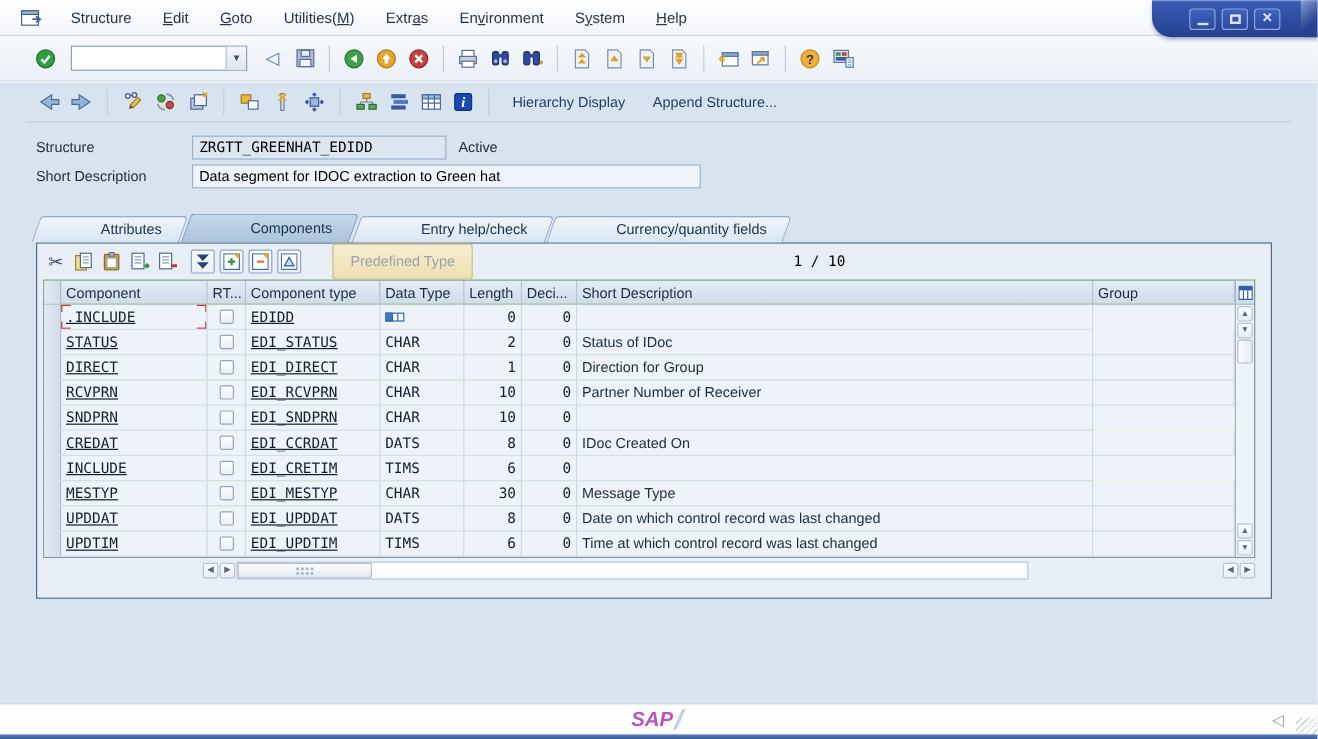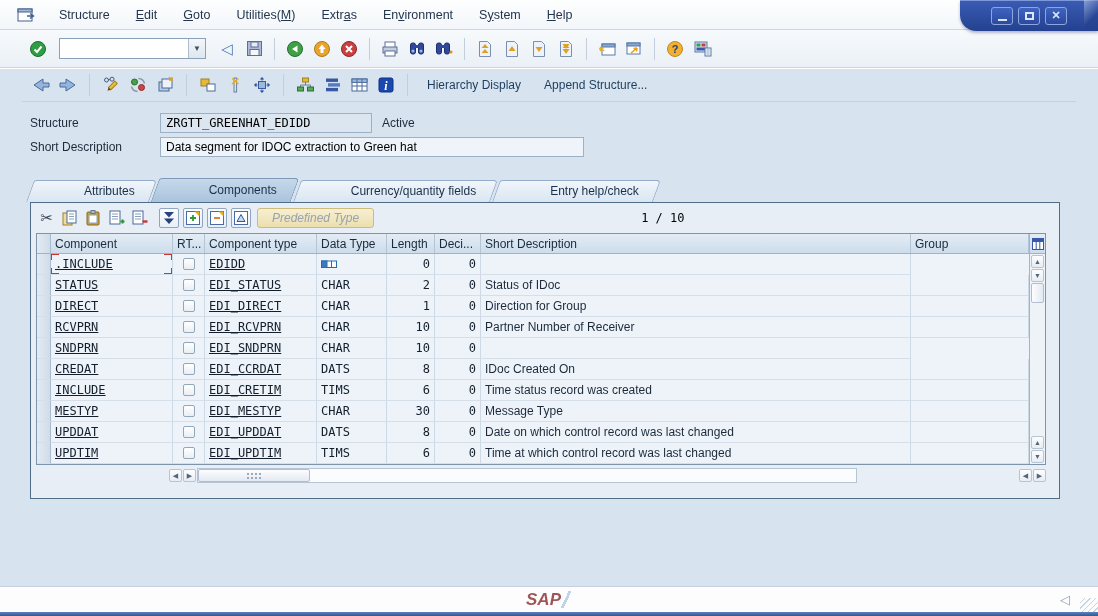--- a/index.html
+++ b/index.html
@@ -65,22 +65,22 @@
   .tab.active { height:24px; font-weight:normal; }
   .tab.active::before { background:linear-gradient(#c6d8ea,#aac4dd); border-color:#7d98ba; }
   .tab span { position:relative; color:#18304a; font-size:12px;margin-left:32px; }
 
   
   .panel { margin-left:30px; width:1030px; height:297px; background:#e7eef6; border:1px solid #4f6d88; position:relative; z-index:1; }
   .ttoolbar { height:30px; display:flex; align-items:center; gap:2px; padding-left:5px; }
   .itbtn { width:21px; height:21px; display:flex; align-items:center; justify-content:center; }
   .boxbtn { width:20px; height:20px; border:1px solid #8fa6c2; border-radius:2px; background:linear-gradient(#fbfcfe,#e8eff6);
             display:flex; align-items:center; justify-content:center; margin-left:2px; }
-  .predef { margin-left:4px; height:20px; padding:0 14px; background:linear-gradient(#f6efd4,#ecdfae);
-            border:1px solid #cdbc7c; border-radius:3px; color:#9aa2ab; display:flex; align-items:center;font-style:italic; }
+  .predef { margin-left:24px; height:30px; padding:0 14px; background:linear-gradient(#f6efd4,#ecdfae);
+            border:1px solid #cdbc7c; border-radius:3px; color:#9aa2ab; display:flex; align-items:center; }
   .pos-ind { margin-left:265px; color:#000; font-family:"DejaVu Sans Mono", monospace; font-size:12px; }
 
   
   .table-outer { margin-left:5px; width:1010px; display:flex; border:1px solid #7e94aa; background:#bef264; }
   .grid-area { width:994px; }
   .thead, .trow { display:grid; grid-template-columns:14px 122px 32px 112px 70px 48px 46px 430px 1fr; }
   .thead { height:20px; background:linear-gradient(#e3ecf5,#cdddec); border-bottom:1px solid #9fb4c8; }
   .hcell { display:flex; align-items:center; padding:0 4px; border-right:1px solid #b3c4d4; color:#1b2b3b; white-space:nowrap; overflow:hidden; }
   .trow { height:21px; background:#edf3f9; }
   .cell { display:flex; align-items:center; padding:0 4px; border-right:1px solid #cdd9e5; border-bottom:1px solid #d4dfe9;
@@ -114,21 +114,21 @@
   .htrack { width:660px; height:15px; border:1px solid #b6c4d4; background:#fbfcfd; display:flex; align-items:center; padding:0; }
   .hthumb { width:112px; height:13px; border:1px solid #b0bed0; border-radius:2px; background:linear-gradient(#fdfdfe,#e2eaf2);
             display:flex; align-items:center; justify-content:center; }
   .hgrip { width:16px; height:7px; background-image:radial-gradient(#9aaabc 1px, transparent 1.2px); background-size:4px 4px; }
   .hgap { flex:1; }
 
   
   .statusbar { position:absolute; top:586px; left:0; right:0; height:26px; background:#fdfdfe; border-top:1px solid #c6d1dd;
                display:flex; align-items:center; justify-content:center; }
   .saplogo { display:flex; align-items:center; position:relative; opacity:.75; }
-  .saplogo span { font-size:17px; font-weight:bold; font-style:italic; color:#7f1d1d; letter-spacing:0; }
+  .saplogo span { font-size:17px; font-weight:bold; font-style:italic; color:#a21caf; letter-spacing:0; }
   .saplogo i { display:block; width:13px; height:17px; margin-left:-2px;
                background:linear-gradient(115deg, transparent 46%, #aac6e0 46%, #aac6e0 60%, transparent 60%); }
   .status-expand { position:absolute; right:28px; color:#8aa0b8; font-size:13px; }
   .grip { position:absolute; right:0; bottom:-4px; width:18px; height:18px;
           background:repeating-linear-gradient(135deg, transparent 0 3px, #b8c8d8 3px 4px); opacity:.8; }
   .bottomline { position:absolute; bottom:0; left:0; right:0; height:4px; background:linear-gradient(#5a82c0,#33568e); }
 
   svg { display:block; }
 </style>
 </head>
@@ -399,24 +399,24 @@
   </div>
 
   <div class="tabstrip">
       <div class="tab">
         <span>Attributes</span>
       </div>
       <div class="tab active">
         <span>Components</span>
       </div>
       <div class="tab">
-        <span>Currency/quantity fields</span>
+        <span>Entry help/check</span>
       </div>
       <div class="tab">
-        <span>Entry help/check</span>
+        <span>Currency/quantity fields</span>
       </div>
     </div>
 
   <div class="panel">
     <div class="ttoolbar">
       <span class="itbtn">
           <span style="font-size:15px;color:#3c4a5c;">✂</span>
         </span>
       <span class="itbtn">
         <svg width="18" height="18">
@@ -575,21 +575,20 @@
             <div class="trow">
               <div class="cell selector"></div>
               <div class="cell mono link">INCLUDE</div>
               <div class="cell ">
                 <span class="checkbox"></span>
               </div>
               <div class="cell mono link">EDI_CRETIM</div>
               <div class="cell mono">TIMS</div>
               <div class="cell num">6</div>
               <div class="cell num">0</div>
-              <div class="cell ">Time status record was created</div>
               <div class="cell "></div>
             </div>
             <div class="trow">
               <div class="cell selector"></div>
               <div class="cell mono link">MESTYP</div>
               <div class="cell ">
                 <span class="checkbox"></span>
               </div>
               <div class="cell mono link">EDI_MESTYP</div>
               <div class="cell mono">CHAR</div>

